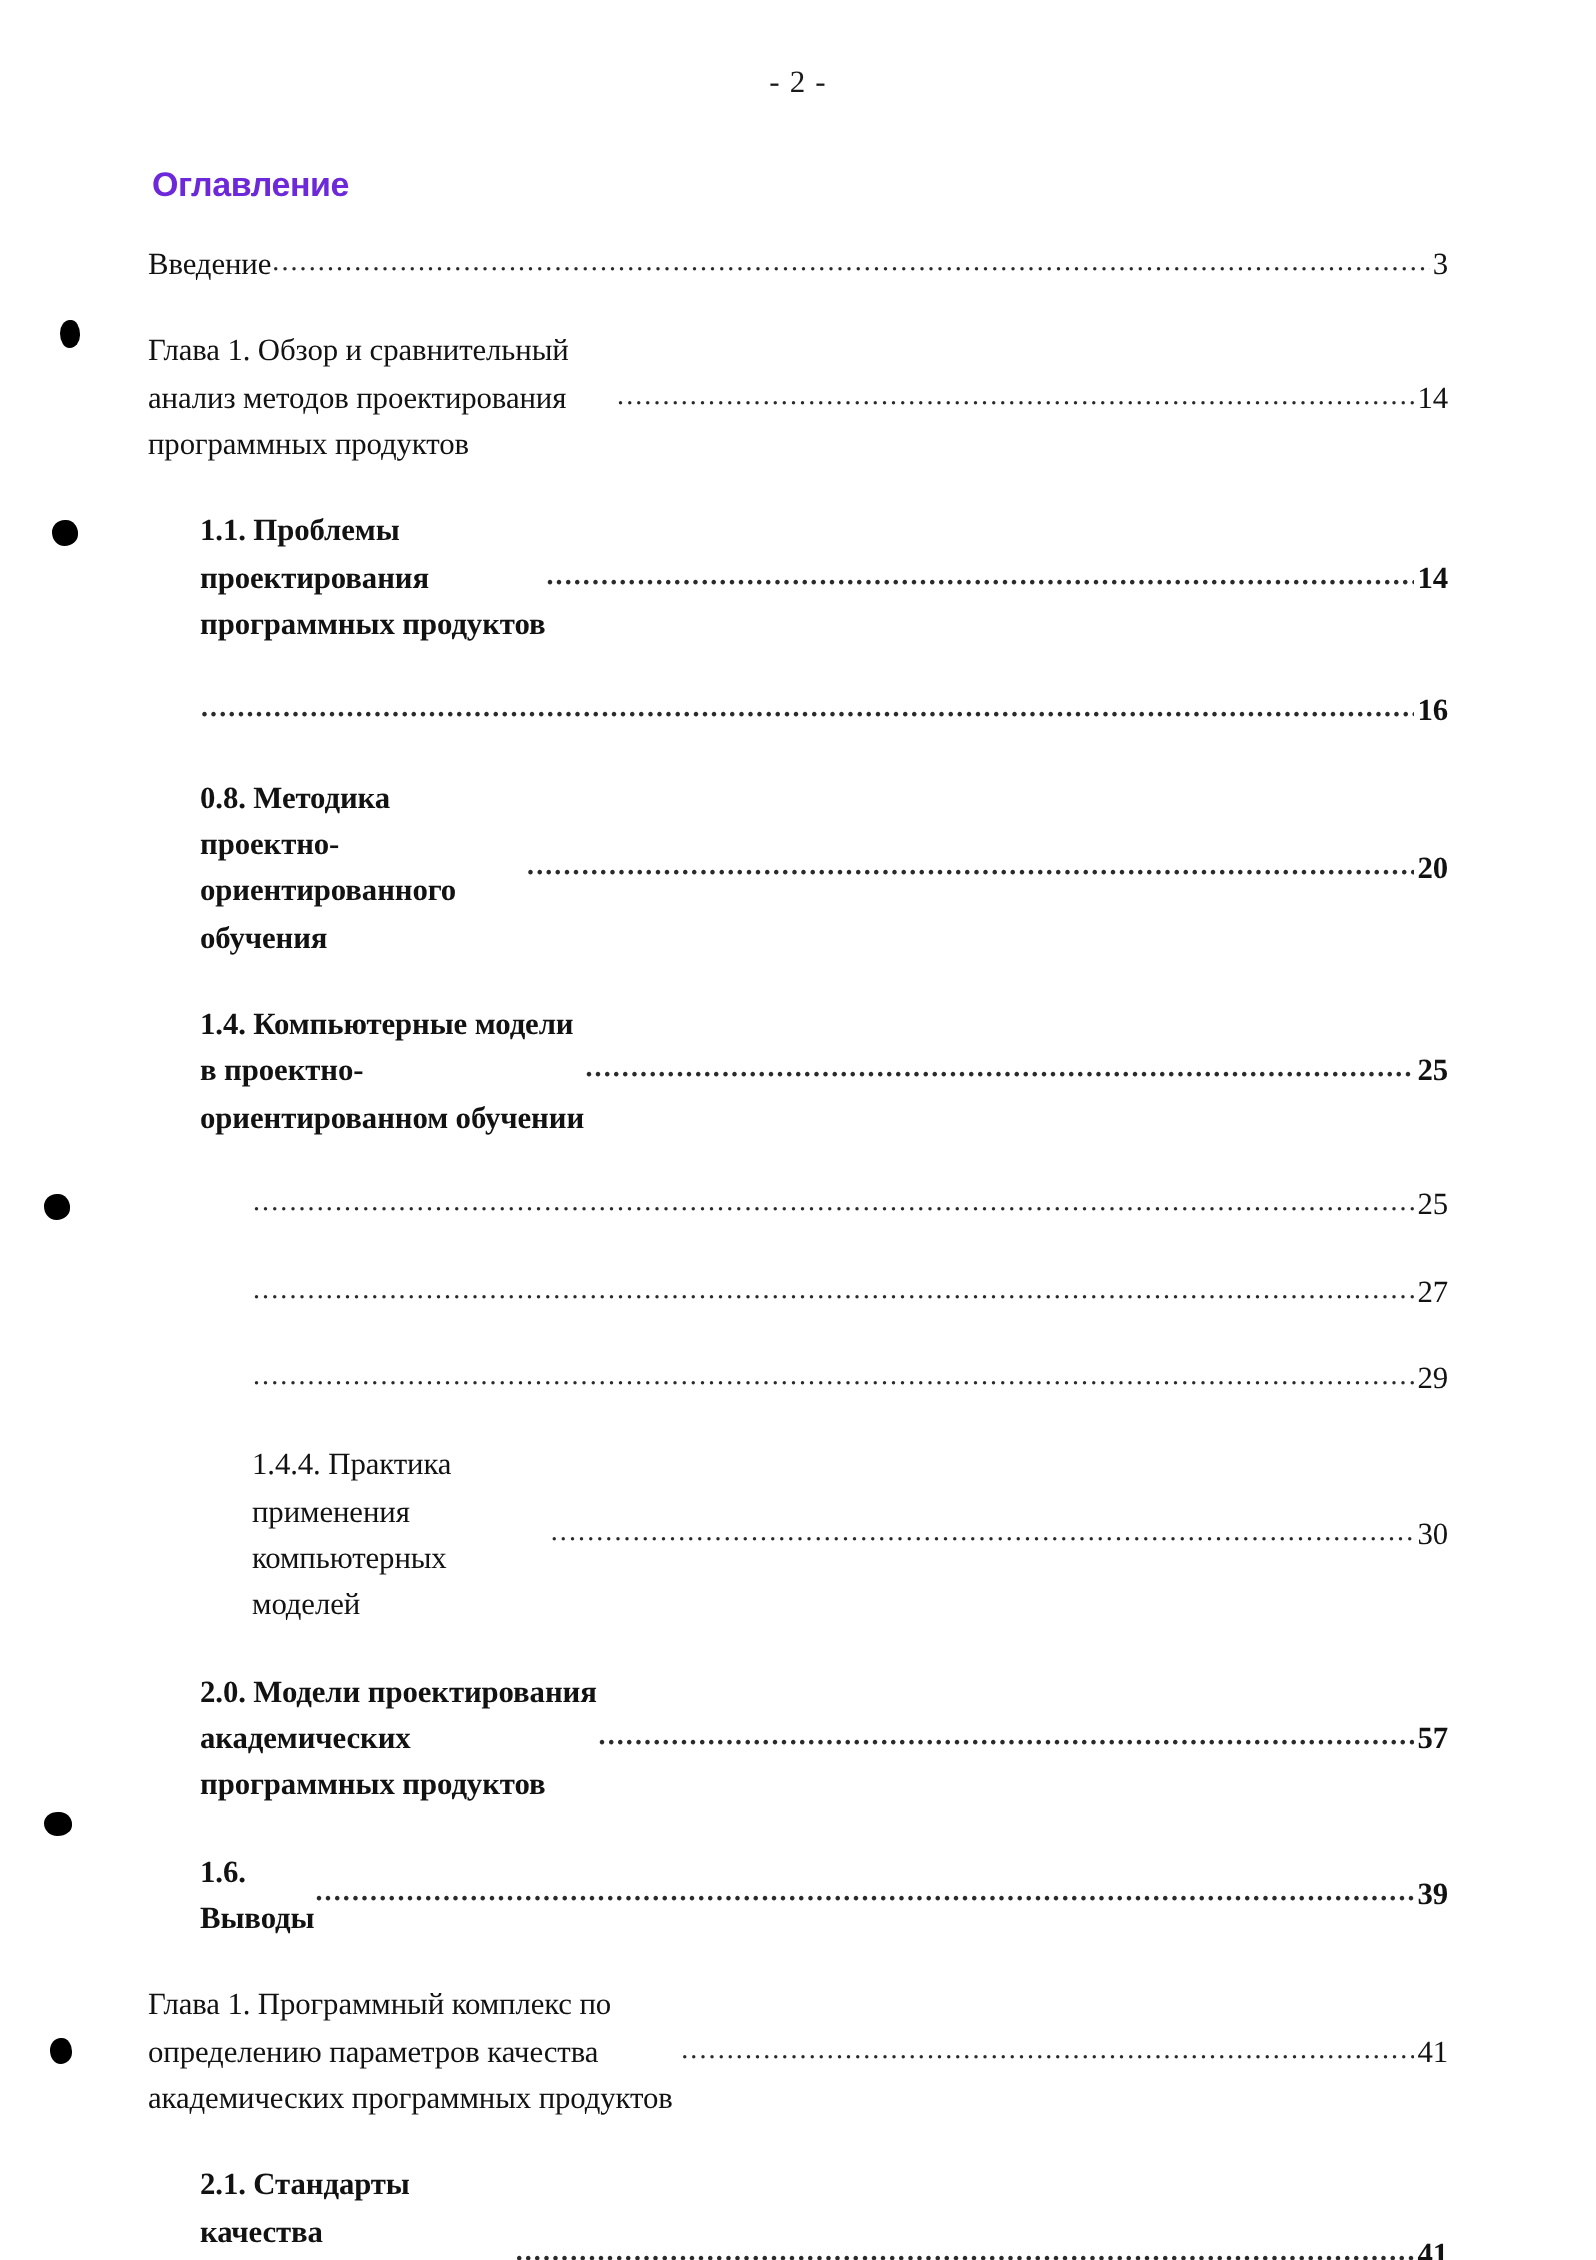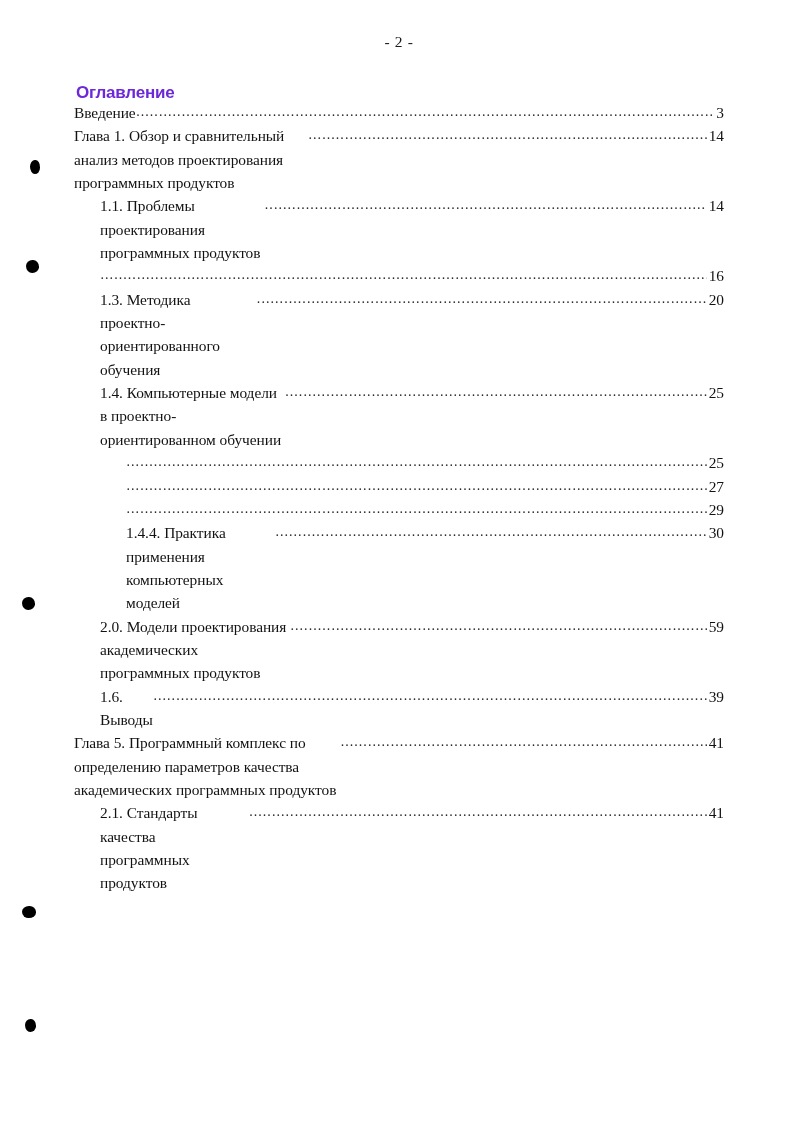--- a/index.html
+++ b/index.html
@@ -60,28 +60,29 @@
     width: 650px;
   }
 
   .toc-entry {
     font-size: 15.4px;
     line-height: 23.35px;
     color: #121212;
     letter-spacing: -0.05px;
   }
   .toc-entry.lvl1 { padding-left: 0px; }
-  .toc-entry.lvl2 { padding-left: 26px; }
+  .toc-entry.lvl2 { padding-left: 26px; font-weight: bold; }
   .toc-entry.lvl3 { padding-left: 52px; }
 
   
   .row {
     display: flex;
-    align-items: flex-start;
+    align-items: center;
     width: 100%;
+    margin-top: 20px;
   }
   .row .title {
     white-space: pre-wrap;
     flex: 0 1 auto;
   }
   .row .leader {
     flex: 1 1 auto;
     overflow: hidden;
     white-space: nowrap;
     margin: 0 0.5px;
@@ -137,21 +138,21 @@
         </div>
       </div>
       <div class="toc-entry lvl2">
         <div class="row">
           <span class="leader">............................................................................................................................................................................................................................</span>
           <span class="pageno">16</span>
         </div>
       </div>
       <div class="toc-entry lvl2">
         <div class="row">
-          <span class="title">1.3. Методика проектно-ориентированного обучения </span>
+          <span class="title">0.8. Методика проектно-ориентированного обучения </span>
           <span class="leader">............................................................................................................................................................................................................................</span>
           <span class="pageno">20</span>
         </div>
       </div>
       <div class="toc-entry lvl2">
         <div class="row">
           <span class="title">1.4. Компьютерные модели в проектно-ориентированном обучении</span>
           <span class="leader">............................................................................................................................................................................................................................</span>
           <span class="pageno">25</span>
         </div>
@@ -178,33 +179,33 @@
         <div class="row">
           <span class="title">1.4.4. Практика применения компьютерных моделей </span>
           <span class="leader">............................................................................................................................................................................................................................</span>
           <span class="pageno">30</span>
         </div>
       </div>
       <div class="toc-entry lvl2">
         <div class="row">
           <span class="title">2.0. Модели проектирования академических программных продуктов </span>
           <span class="leader">............................................................................................................................................................................................................................</span>
-          <span class="pageno">59</span>
+          <span class="pageno">57</span>
         </div>
       </div>
       <div class="toc-entry lvl2">
         <div class="row">
           <span class="title">1.6. Выводы</span>
           <span class="leader">............................................................................................................................................................................................................................</span>
           <span class="pageno">39</span>
         </div>
       </div>
       <div class="toc-entry lvl1">
         <div class="row">
-          <span class="title">Глава 5. Программный комплекс по определению параметров качества академических программных продуктов</span>
+          <span class="title">Глава 1. Программный комплекс по определению параметров качества академических программных продуктов</span>
           <span class="leader">............................................................................................................................................................................................................................</span>
           <span class="pageno">41</span>
         </div>
       </div>
       <div class="toc-entry lvl2">
         <div class="row">
           <span class="title">2.1. Стандарты качества программных продуктов </span>
           <span class="leader">............................................................................................................................................................................................................................</span>
           <span class="pageno">41</span>
         </div>

